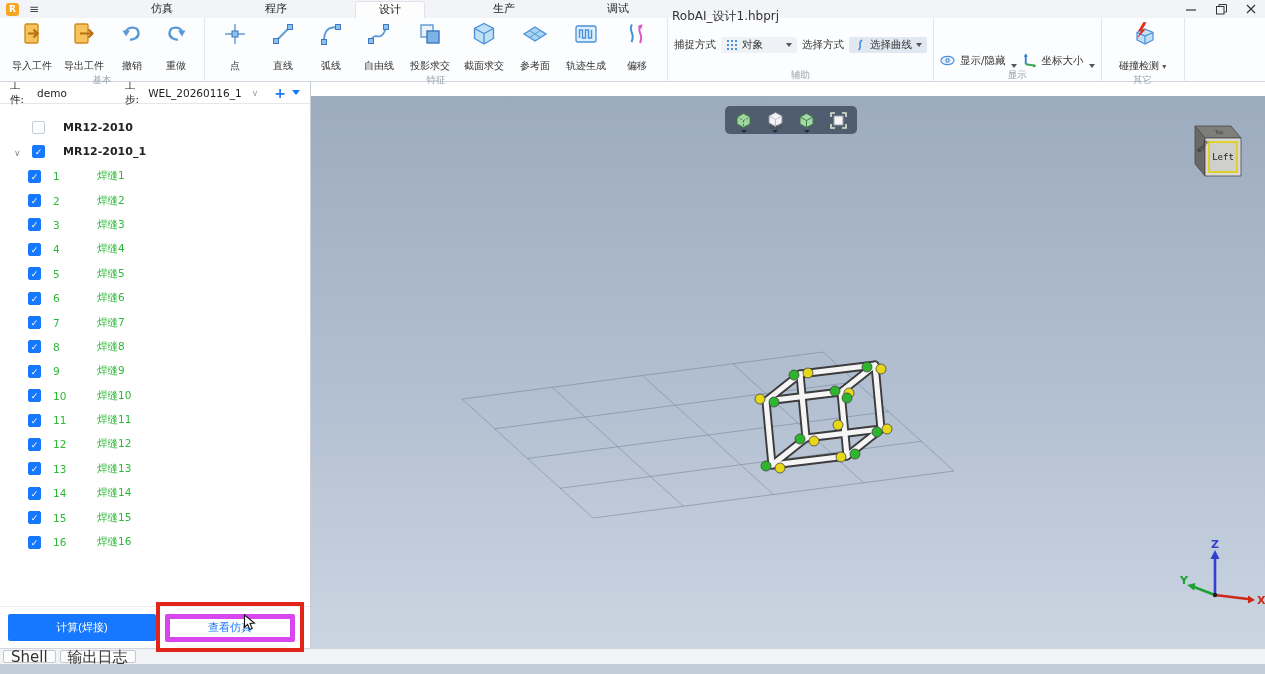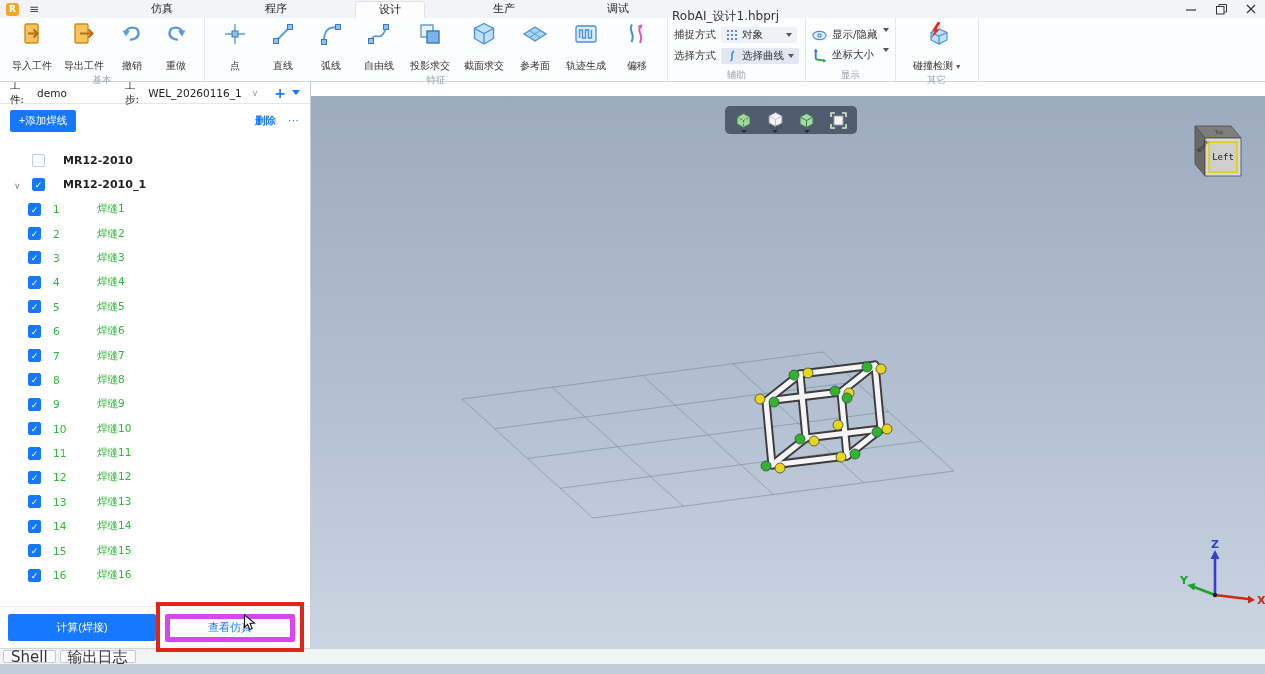--- a/index.html
+++ b/index.html
@@ -18,27 +18,27 @@
   .wc { width:12px; height:12px; display:flex; align-items:center; justify-content:center; }
 
   
   #ribbon { position:absolute; top:18px; left:0; right:0; height:64px; background:#fcfdfe; border-bottom:1px solid #cfd5dc; display:flex; z-index:4; }
   .rgroup { display:flex; flex-direction:column; padding:1px 6px 0; border-right:1px solid #e4e8ee; }
   .rbuttons { display:flex; flex:1; align-items:flex-start; }
   .rbtn { width:48px; display:flex; flex-direction:column; align-items:center; padding-top:2px; gap:12px; cursor:default; }
   .rbtn svg { width:26px; height:26px; }
   .rlabel { font-size:10px; color:#333; white-space:nowrap; }
   .glabel { text-align:center; font-size:9.5px; color:#9aa0a8; height:13px; line-height:13px; }
-  .rrows { display:flex; flex-direction:column; justify-content:center; gap:5px; flex:1; padding-top:3px; }
+  .rrows { display:flex; flex-direction:row; justify-content:center; gap:5px; flex:1; padding-top:3px; }
   .rrow { display:flex; align-items:center; font-size:10.5px; color:#333; gap:5px; }
   .ctrl { display:flex; align-items:center; gap:4px; background:#eef2f7; border-radius:2px; padding:1px 5px; min-width:76px; }
   .ctrl.alt { background:#e1e8f2; }
   .ctrl svg { width:12px; height:12px; }
   .caret { width:0; height:0; border-left:3.5px solid transparent; border-right:3.5px solid transparent; border-top:4px solid #555; margin-left:auto; }
-  .rrow-plain { display:flex; align-items:flex-start; gap:5px; font-size:10.5px; color:#333; }
+  .rrow-plain { display:flex; align-items:flex-end; gap:5px; font-size:10.5px; color:#333; }
   .rrow-plain svg { width:15px; height:15px; }
 
   
   #leftpanel { position:absolute; top:82px; left:0; width:311px; height:566px; background:#fff; border-right:1px solid #c8cdd6; display:flex; flex-direction:column; z-index:3; }
   .phead { height:22px; border-bottom:1px solid #e4e7ec; display:flex; align-items:center; padding:0 10px; font-size:10.5px; color:#222; }
   .phead .sep { flex:1; }
   .chev { color:#9aa2ad; font-size:9px; margin-left:10px; }
   .plusbtn { color:#1677ff; font-size:14px; font-weight:bold; margin-left:16px; }
   .bluecaret { width:0; height:0; border-left:4px solid transparent; border-right:4px solid transparent; border-top:5px solid #1677ff; margin-left:6px; }
   .pactions { height:33px; display:flex; align-items:center; padding:0 10px; }
@@ -305,26 +305,20 @@
   <div class="phead">
     <span>工件:</span>
     <span style="margin-left:4px">demo</span>
     <span style="width:62px"></span>
     <span>工步:</span>
     <span style="">WEL_20260116_1</span>
     <span class="chev">∨</span>
     <span class="sep"></span>
     <span class="plusbtn">+</span>
     <span class="bluecaret"></span>
-  </div>
-  <div class="pactions">
-    <button class="btn-add">+添加焊线</button>
-    <span class="sep"></span>
-    <span class="lnk-del">删除</span>
-    <span class="lnk-more">⋯</span>
   </div>
   <div class="plist">
       <div class="group-row">
         <span class="gchev"></span>
         <span class="cb"></span>
         <span class="gname">MR12-2010</span>
       </div>
       <div class="group-row">
         <span class="gchev">∨</span>
         <span class="cb checked">✓</span>

